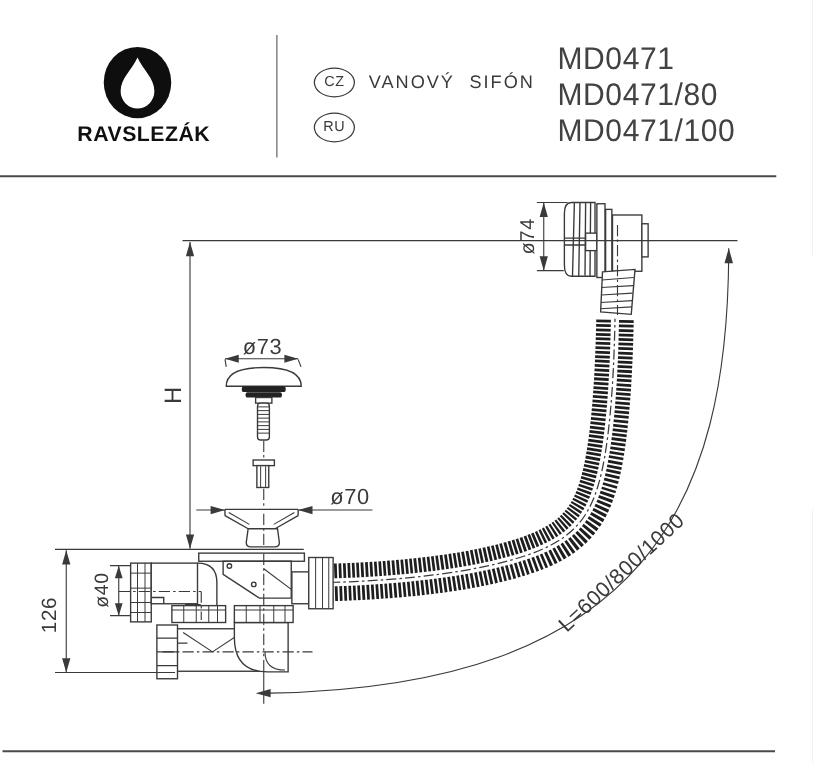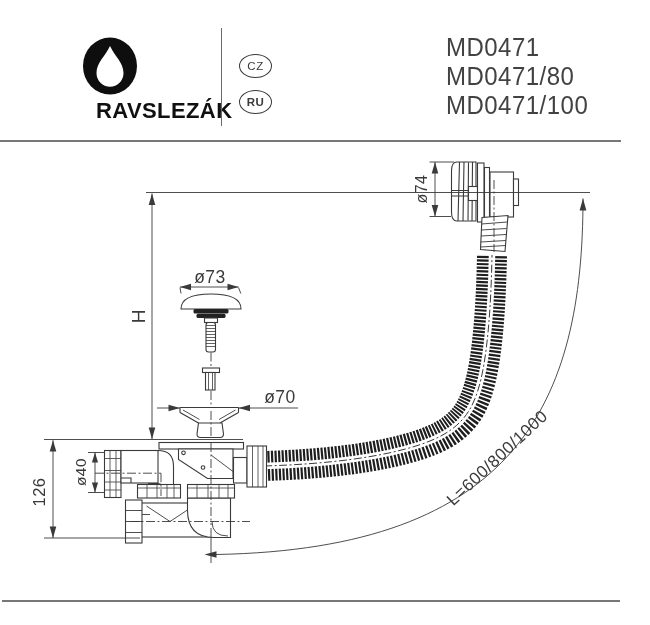--- a/index.html
+++ b/index.html
@@ -5,30 +5,30 @@
   html,body{margin:0;padding:0;background:#e8e8e8;}
   .page{
     position:relative;width:650px;height:625px;background:#ffffff;
     font-family:"Liberation Sans",sans-serif;overflow:hidden;
   }
   .abs{position:absolute;}
   
   .brand-logo{left:82px;top:36px;}
   .brand-name{
     left:56px;top:98px;width:118px;text-align:center;
-    font-size:22px;font-weight:bold;letter-spacing:.4px;color:#101010;margin-left:40px;
+    font-size:17px;font-weight:bold;letter-spacing:.4px;color:#101010;
   }
   .header-divider{left:221px;top:28px;width:1px;height:98px;background:#6a6a6a;}
   .badge-row{left:239px;display:flex;align-items:center;gap:11px;color:#3a3a3a;}
   .badge-row.cz{top:54px;}
-  .badge-row.ru{top:90px;font-weight:bold;}
+  .badge-row.ru{top:90px;}
   .badge{
     display:inline-flex;align-items:center;justify-content:center;
     width:33px;height:24px;border:1.4px solid #3a3a3a;border-radius:50%;
-    font-size:11.5px;letter-spacing:.5px;box-sizing:border-box;
+    font-size:11.5px;letter-spacing:.5px;box-sizing:border-box;margin-left:12px;
   }
   .badge-label{font-size:14.5px;letter-spacing:1.6px;word-spacing:6px;white-space:nowrap;}
   .codes{left:446px;top:33px;color:#424242;font-size:25px;line-height:29px;letter-spacing:.5px;white-space:nowrap;transform:scaleX(.96);transform-origin:left top;}
   .drawing-svg{left:0;top:0;}
   svg text{font-family:"Liberation Sans",sans-serif;fill:#3a3a3a;letter-spacing:.5px;}
 </style>
 </head>
 <body>
 
 <div class="page">
@@ -156,20 +156,21 @@
   <svg class="abs brand-logo" width="56" height="60" viewBox="0 0 56 60">
     <ellipse cx="28" cy="30" rx="27" ry="28.5" fill="#0e0e0e"></ellipse>
     <path d="M28,10 C23.5,20 14.5,26.5 14.5,37 A13.5,13.8 0 1 0 41.5,37 C41.5,26.5 32.5,20 28,10 Z" fill="#ffffff"></path>
   </svg>
   <div class="abs brand-name">RAVSLEZÁK</div>
 
   <div class="abs header-divider"></div>
 
   <div class="abs badge-row cz">
     <span class="badge">CZ</span>
+    <span class="badge-label">VANOVÝ SIFÓN</span>
   </div>
   <div class="abs badge-row ru">
     <span class="badge">RU</span>
   </div>
 
   <div class="abs codes">
     <div>MD0471</div>
     <div>MD0471/80</div>
     <div>MD0471/100</div>
   </div>

